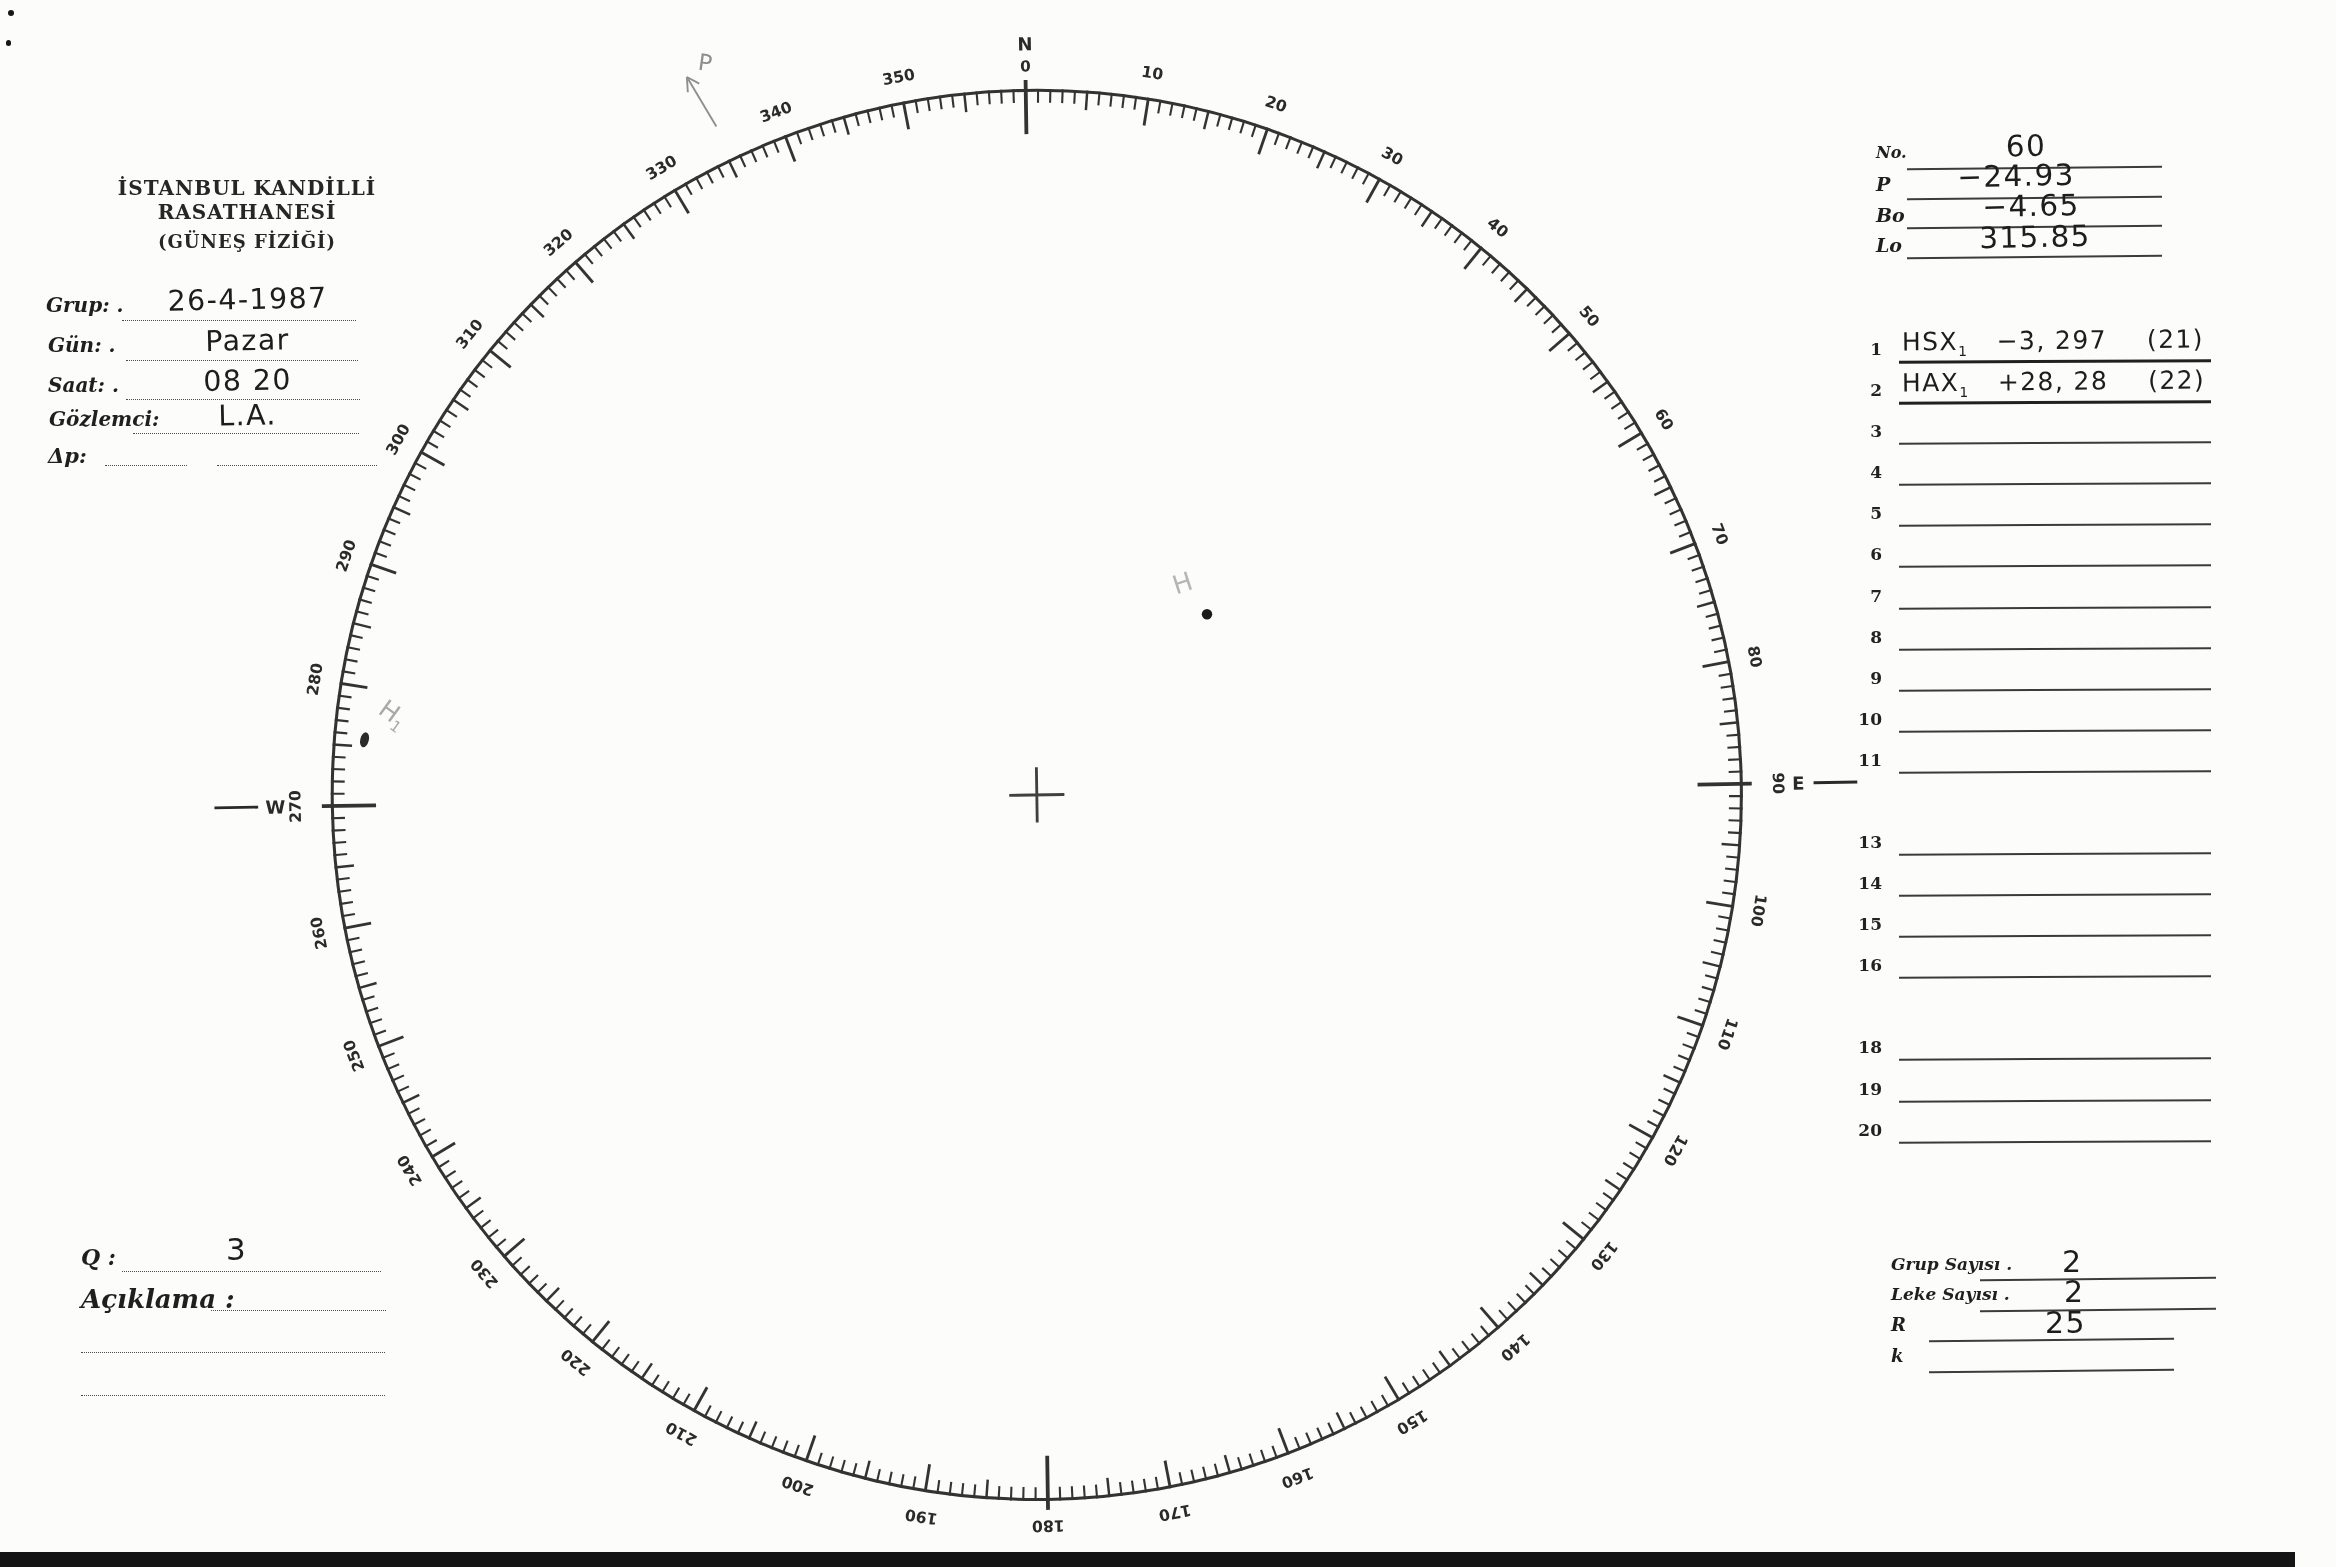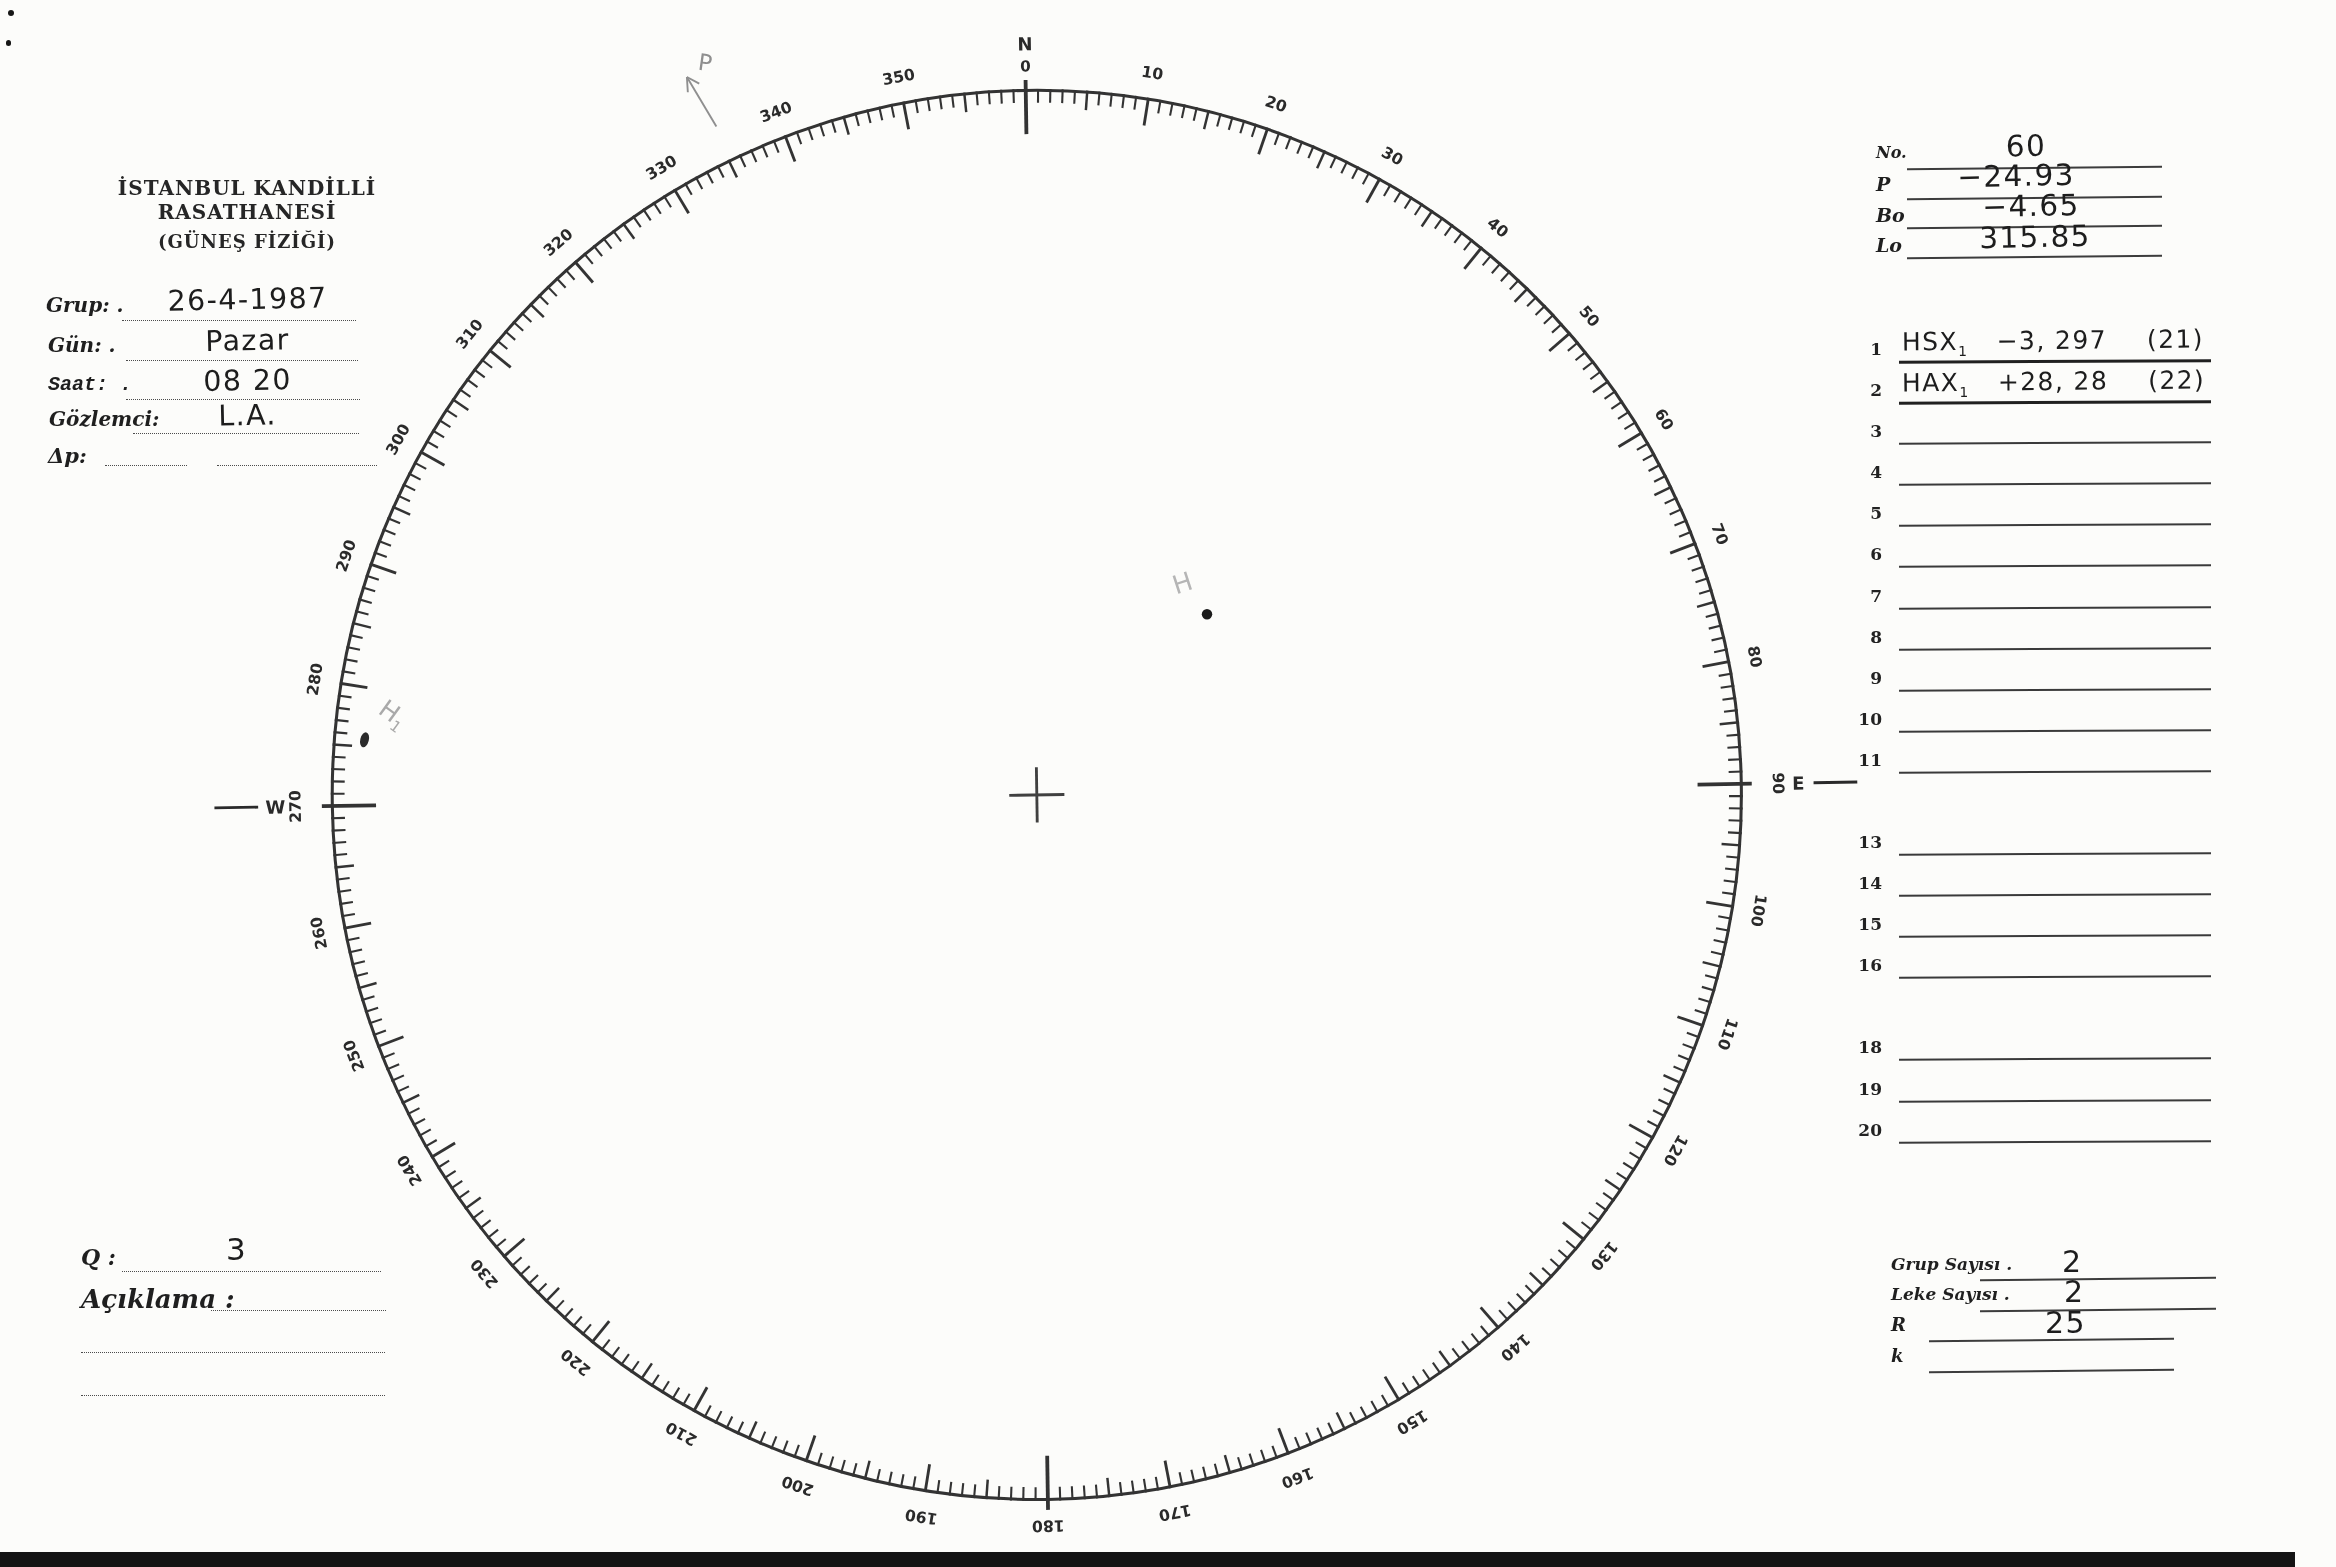--- a/index.html
+++ b/index.html
@@ -458,21 +458,21 @@
   <div class="band"></div>
 
   <div class="abs center" style="left:38px;top:176px;width:418px;">
     <div class="hdr1">İSTANBUL KANDİLLİ RASATHANESİ</div>
     <div class="hdr2">(GÜNEŞ FİZİĞİ)</div>
   </div>
 
   <div>
     <span class="abs lbl" style="left:46px;top:293px;font-size:20px;">Grup: .</span>
     <span class="abs lbl" style="left:48px;top:333px;font-size:20px;">Gün: .</span>
-    <span class="abs lbl" style="left:48px;top:373px;font-size:20px;font-family:Liberation Mono, monospace;">Saat: .</span>
+    <span class="abs lbl" style="left:48px;top:373px;font-size:20px;">Saat: .</span>
     <span class="abs lbl" style="left:49px;top:407px;font-size:20px;">Gözlemci:</span>
     <span class="abs lbl" style="left:48px;top:443px;font-size:21px;">Δp:</span>
 
     <div class="abs dotline" style="left:122px;top:320px;width:234px;"></div>
     <div class="abs dotline" style="left:126px;top:360px;width:232px;"></div>
     <div class="abs dotline" style="left:126px;top:399px;width:234px;"></div>
     <div class="abs dotline" style="left:133px;top:433px;width:226px;"></div>
     <div class="abs dotline" style="left:105px;top:465px;width:82px;"></div>
     <div class="abs dotline" style="left:217px;top:465px;width:160px;"></div>
 

